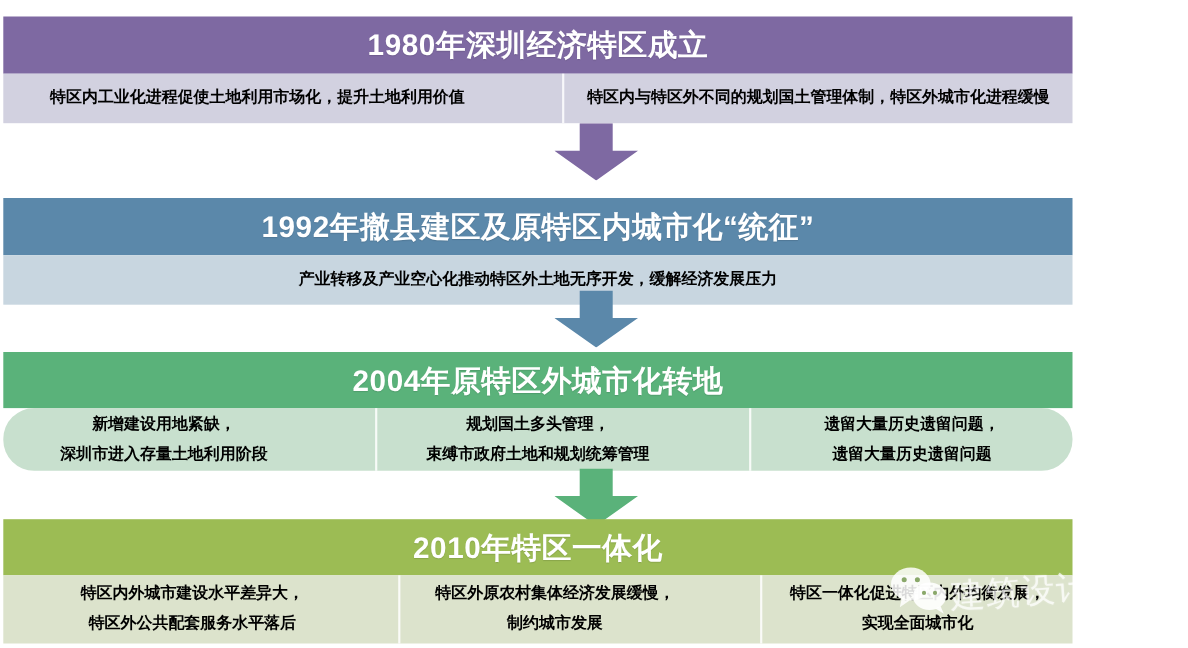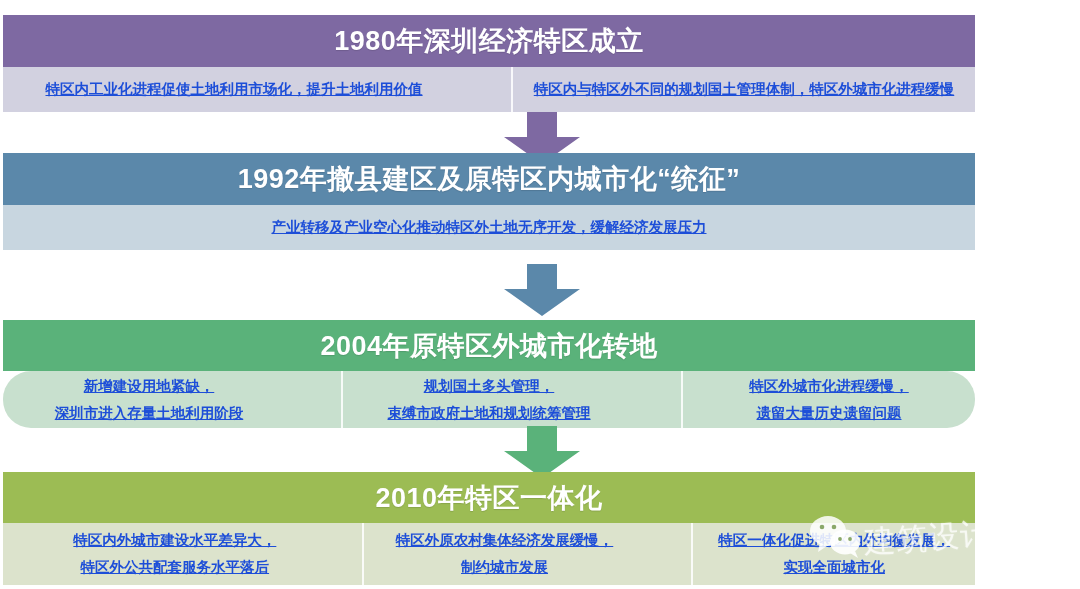--- a/index.html
+++ b/index.html
@@ -44,43 +44,42 @@
     flex-direction: row;
   }
   .cell {
     flex: 1 1 0;
     box-sizing: border-box;
     display: flex;
     flex-direction: column;
     align-items: center;
     justify-content: center;
     text-align: center;
-    color: #1d4ed8;
+    color: #000000;
     font-size: 14.5px;
     font-weight: bold;
     line-height: 1.85;
     padding: 2px 6px;
-    text-decoration: underline;
   }
   .cell + .cell {
     border-left: 2px solid rgba(255,255,255,0.85);
     margin-left: 46px;
   }
   .cell .line {
     display: block;
     white-space: nowrap;
   }
 
   
   #stage-1 { top: 15px; }
   #stage-1 .stage-header { height: 52px; background: #7e69a2; }
   #stage-1 .stage-body   { height: 45px; background: #d2d1e0; }
 
   
-  #stage-2 { top: 153px; border-radius: 26px; }
+  #stage-2 { top: 180px; border-radius: 26px; }
   #stage-2 .stage-header { height: 52px; background: #5b88aa; }
   #stage-2 .stage-body   { height: 45px; background: #c8d6e0; }
 
   
   #stage-3 { top: 320px; }
   #stage-3 .stage-header { height: 51px; background: #5ab27a; text-align: right; }
   #stage-3 .stage-body   { height: 57px; background: #c8e0ce; border-radius: 28px; }
 
   
   #stage-4 { top: 472px; }
@@ -170,21 +169,21 @@
     <div class="stage-body">
       <div class="cell">
         <span class="line">新增建设用地紧缺，</span>
         <span class="line">深圳市进入存量土地利用阶段</span>
       </div>
       <div class="cell">
         <span class="line">规划国土多头管理，</span>
         <span class="line">束缚市政府土地和规划统筹管理</span>
       </div>
       <div class="cell">
-        <span class="line">特区外城市化进程缓慢，</span>
+        <span class="line">遗留大量历史遗留问题，</span>
         <span class="line">遗留大量历史遗留问题</span>
       </div>
     </div>
   </div>
 
   <div class="arrow" id="arrow-3">
     <svg viewBox="0 0 76 52" preserveAspectRatio="none" aria-hidden="true">
       <polygon points="23,0 53,0 53,25 76,25 38,52 0,25 23,25" fill="#5ab27a"></polygon>
     </svg>
   </div>

